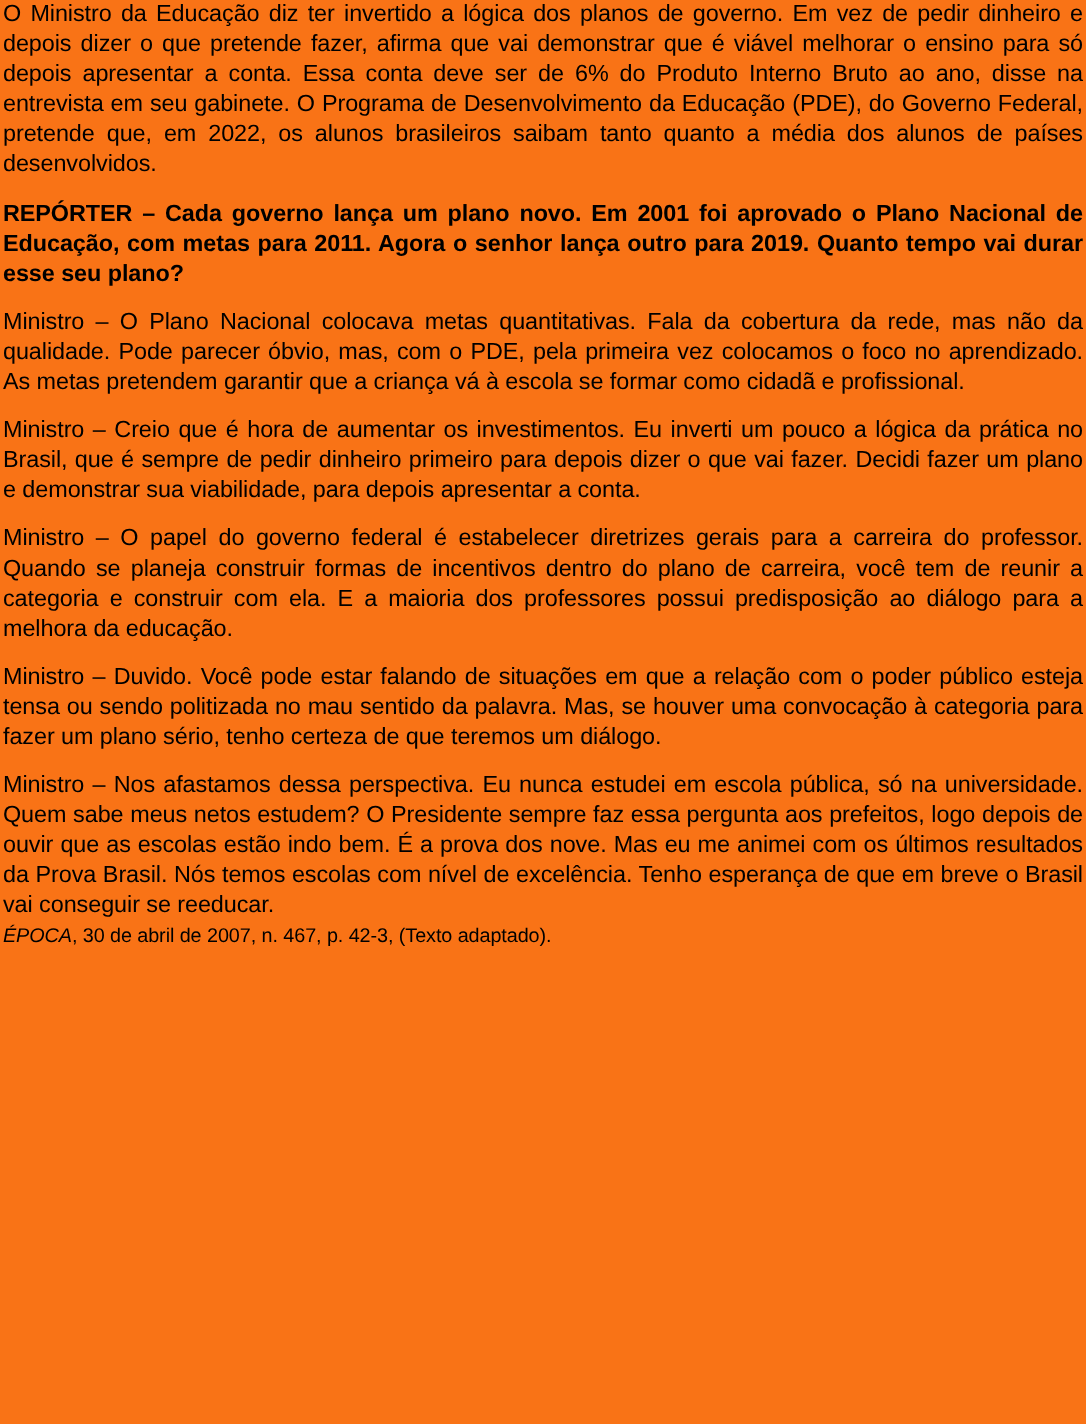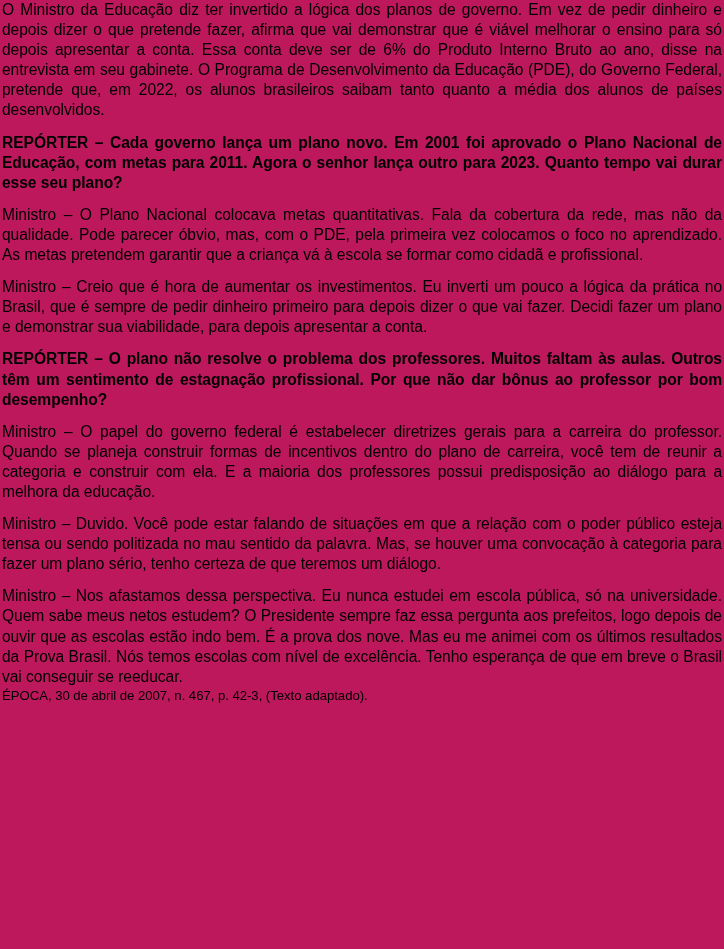--- a/index.html
+++ b/index.html
@@ -8,21 +8,21 @@
     background: #ffffff;
   }
   body {
     font-family: "Liberation Sans", sans-serif;
     color: #000000;
   }
   #page {
     width: 724px;
     height: 949px;
     box-sizing: border-box;
-    background: #be185d;
+    background: #f97316;
     padding: 0px 2px 0px 2px;
     overflow: hidden;
     position: relative;
   }
   .para {
     font-size: 15.6px;
     line-height: 20.1px;
     text-align: justify;
     text-justify: inter-word;
     margin: 0 0 12px 0;
@@ -40,50 +40,48 @@
     font-weight: normal;
   }
   .source {
     font-size: 13.2px;
     line-height: 16px;
     text-align: left;
     margin: 0;
     letter-spacing: -0.05px;
   }
   .source .pub {
+    font-style: italic;
   }
   .tight {
     margin-bottom: 1px;
   }
 </style>
 </head>
 <body>
 
 <div id="page">
 
   <p class="para a">
     <span>O Ministro da Educação diz ter invertido a lógica dos planos de governo. Em vez de pedir dinheiro e depois dizer o que pretende fazer, afirma que vai demonstrar que é viável melhorar o ensino para só depois apresentar a conta. Essa conta deve ser de 6% do Produto Interno Bruto ao ano, disse na entrevista em seu gabinete. O Programa de Desenvolvimento da Educação (PDE), do Governo Federal, pretende que, em 2022, os alunos brasileiros saibam tanto quanto a média dos alunos de países desenvolvidos.</span>
   </p>
 
   <p class="para q">
-    <span>REPÓRTER – </span><span>Cada governo lança um plano novo. Em 2001 foi aprovado o Plano Nacional de Educação, com metas para 2011. Agora o senhor lança outro para 2023. Quanto tempo vai durar esse seu plano?</span>
+    <span>REPÓRTER – </span><span>Cada governo lança um plano novo. Em 2001 foi aprovado o Plano Nacional de Educação, com metas para 2011. Agora o senhor lança outro para 2019. Quanto tempo vai durar esse seu plano?</span>
   </p>
 
   <p class="para a">
     <span>Ministro – </span><span>O Plano Nacional colocava metas quantitativas. Fala da cobertura da rede, mas não da qualidade. Pode parecer óbvio, mas, com o PDE, pela primeira vez colocamos o foco no aprendizado.  As metas pretendem garantir que a criança vá à escola se formar como cidadã e profissional.</span>
   </p>
 
 
   <p class="para a">
     <span>Ministro – </span><span>Creio que é hora de aumentar os investimentos. Eu inverti um pouco a lógica da prática no Brasil, que é sempre de pedir dinheiro primeiro para depois dizer o que vai fazer. Decidi fazer um plano e demonstrar sua viabilidade, para depois apresentar a conta.</span>
   </p>
 
-  <p class="para q">
-    <span>REPÓRTER – </span><span>O plano não resolve o problema dos professores. Muitos faltam às aulas. Outros têm um sentimento de estagnação profissional. Por que não dar bônus ao professor por bom desempenho?</span>
-  </p>
 
   <p class="para a">
     <span>Ministro – </span><span>O papel do governo federal é estabelecer diretrizes gerais para a carreira do professor. Quando se planeja construir formas de incentivos dentro do plano de carreira, você tem de reunir a categoria e construir com ela. E a maioria dos professores possui predisposição ao diálogo para a melhora da educação.</span>
   </p>
 
 
   <p class="para a">
     <span>Ministro – </span><span>Duvido. Você pode estar falando de situações em que a relação com o poder público esteja tensa ou sendo politizada no mau sentido da palavra. Mas, se houver uma convocação à categoria para fazer um plano sério, tenho certeza de que teremos um diálogo.</span>
   </p>
 

